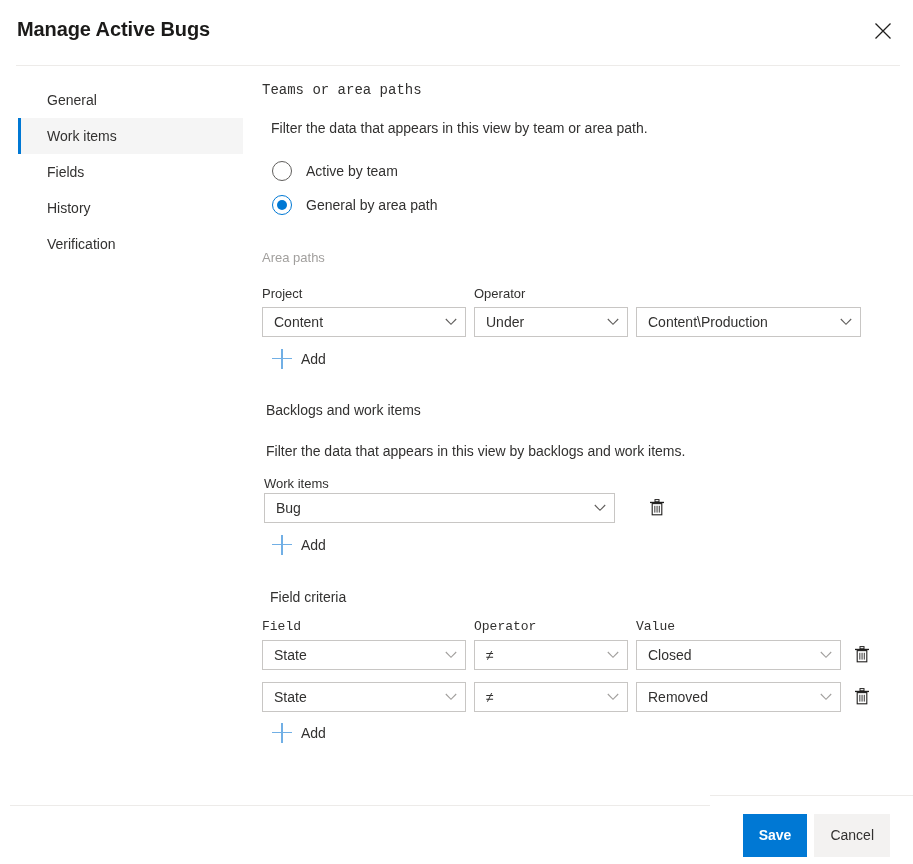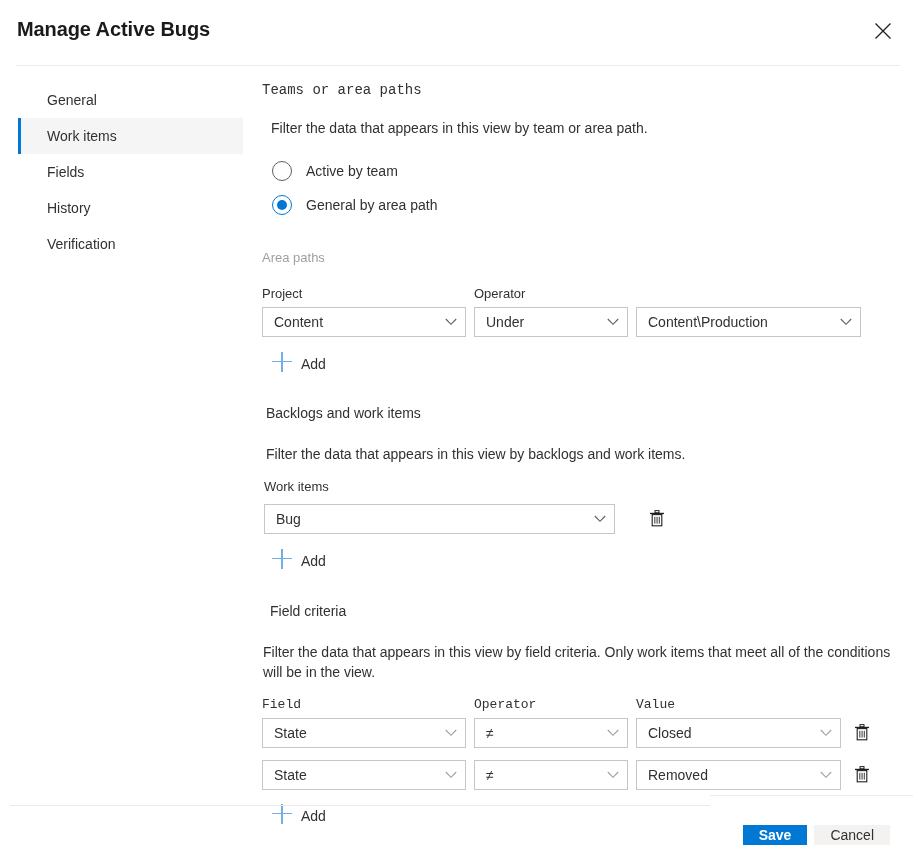--- a/index.html
+++ b/index.html
@@ -162,21 +162,21 @@
     display: flex; align-items: center; justify-content: center;
     background: transparent;
     border: none;
     cursor: pointer;
     padding: 0;
   }
 
   
   .add-link {
     display: inline-flex;
-    align-items: flex-end;
+    align-items: center;
     height: 26px;
     cursor: pointer;
     user-select: none;
   }
   .add-plus {
     width: 20px; height: 20px;
     display: inline-block;
     position: relative;
     flex: 0 0 auto;
   }
@@ -212,21 +212,21 @@
   .footer {
     position: absolute;
     left: 0; top: 806px;
     width: 913px; height: 58px;
     display: flex;
     align-items: center;
     justify-content: flex-end;
     padding-right: 23px;
   }
   .btn {
-    height: 20px;
+    height: 43px;
     min-width: 58px;
     padding: 0 15px;
     font-size: 14px;
     font-family: "Liberation Sans", sans-serif;
     border: 1px solid transparent;
     cursor: pointer;
     display: inline-flex;
     align-items: center;
     justify-content: center;
   }
@@ -328,21 +328,21 @@
       <span class="add-text">Add</span>
     </div>
   </div>
 
   <div style="margin-top:30px;">
     <div class="section-title" style="margin-left:4px;">Backlogs and work items</div>
     <div class="section-desc" style="margin:24px 0 0 4px;">Filter the data that appears in this view by backlogs and work items.</div>
 
     <div style="margin:13px 0 0 2px;">
       <div class="field-label">Work items</div>
-      <div class="control-row" style="margin-top:8px;gap:22px;">
+      <div class="control-row" style="margin-top:0;gap:22px;">
         <div class="dropdown" style="width:351px;">
           <span class="dd-text">Bug</span>
           <svg class="chevron" width="12" height="8" viewBox="0 0 12 8">
             <path d="M0.8 1 L6 6.3 L11.2 1" stroke="#605e5c" stroke-width="1.1" fill="none"></path>
           </svg>
         </div>
         <div class="trash-btn" style="margin-left:9px; height:30px;">
           <svg width="16" height="17" viewBox="0 0 16 17">
             <rect x="6" y="0.6" width="4" height="2.2" fill="none" stroke="#201f1e" stroke-width="1"></rect>
             <rect x="1" y="2.8" width="14" height="1.3" fill="#201f1e"></rect>
@@ -356,21 +356,20 @@
     </div>
 
     <div class="add-link" style="margin:9px 0 0 10px;">
       <span class="add-plus"></span>
       <span class="add-text">Add</span>
     </div>
   </div>
 
   <div style="margin-top:31px;">
     <div class="section-title" style="margin-left:8px;">Field criteria</div>
-    <div class="section-desc" style="margin:24px 0 0 1px; width:639px;">Filter the data that appears in this view by field criteria. Only work items that meet all of the conditions will be in the view.</div>
 
     
     <div class="control-row" style="margin-top:13px;font-family:Liberation Mono, monospace;">
       <div style="width:204px;">
         <div class="field-label">Field</div>
       </div>
       <div style="width:154px; margin-left:8px;">
         <div class="field-label">Operator</div>
       </div>
       <div style="width:205px; margin-left:8px;">

